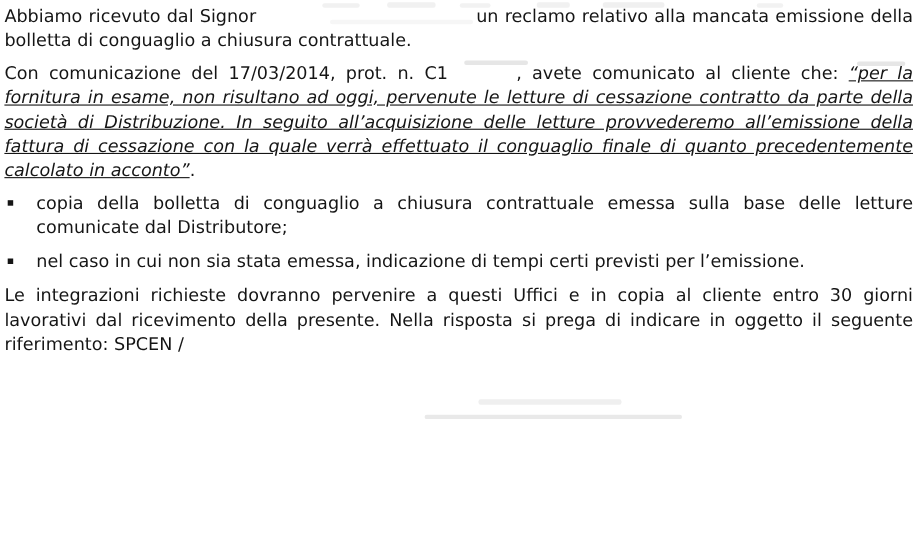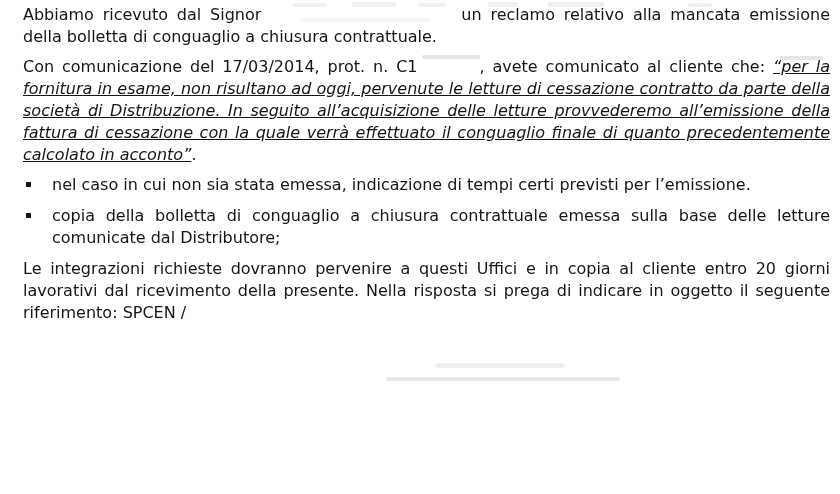--- a/index.html
+++ b/index.html
@@ -14,21 +14,21 @@
     font-family: "DejaVu Sans", "Liberation Sans", sans-serif;
     font-size: 16px;
     line-height: 22px;
     color: #151515;
   }
   .page {
     position: relative;
     box-sizing: border-box;
     width: 840px;
     height: 494px;
-    padding: 4px 10px 0 23px;
+    padding: 4px 10px 0 4px;
   }
   .para {
     margin: 0 0 8px 0;
     text-align: justify;
     text-justify: inter-word;
   }
   .quote-italic {
     font-style: italic;
     text-decoration: underline;
   }
@@ -92,24 +92,24 @@
   <div class="smudge sm-k"></div>
 
   <p class="para"><span>Abbiamo ricevuto dal Signor</span><span class="gap gap-recipient"></span><span>un reclamo relativo alla mancata emissione della bolletta di conguaglio a chiusura contrattuale.</span></p>
 
   <p class="para"><span>Con comunicazione del 17/03/2014, prot. n. C1</span><span class="gap gap-protocol"></span><span>, avete comunicato al cliente che: </span><em class="quote-italic">“per la fornitura in esame, non risultano ad oggi, pervenute le letture di cessazione contratto da parte della società di Distribuzione. In seguito all’acquisizione delle letture provvederemo all’emissione della fattura di cessazione con la quale verrà effettuato il conguaglio finale di quanto precedentemente calcolato in acconto”</em><span>.</span></p>
 
 
   <div class="bullets">
     <div class="bullet-item">
       <span class="bullet-marker"></span>
-      <span class="bullet-text">nel caso in cui non sia stata emessa, indicazione di tempi certi previsti per l’emissione.</span>
+      <span class="bullet-text">copia della bolletta di conguaglio a chiusura contrattuale emessa sulla base delle letture comunicate dal Distributore;</span>
     </div>
     <div class="bullet-item">
       <span class="bullet-marker"></span>
-      <span class="bullet-text">copia della bolletta di conguaglio a chiusura contrattuale emessa sulla base delle letture comunicate dal Distributore;</span>
+      <span class="bullet-text">nel caso in cui non sia stata emessa, indicazione di tempi certi previsti per l’emissione.</span>
     </div>
   </div>
 
-  <p class="para"><span>Le integrazioni richieste dovranno pervenire a questi Uffici e in copia al cliente entro 20 giorni lavorativi dal ricevimento della presente. Nella risposta si prega di indicare in oggetto il seguente riferimento: SPCEN /</span><span class="gap gap-protocol"></span></p>
+  <p class="para"><span>Le integrazioni richieste dovranno pervenire a questi Uffici e in copia al cliente entro 30 giorni lavorativi dal ricevimento della presente. Nella risposta si prega di indicare in oggetto il seguente riferimento: SPCEN /</span><span class="gap gap-protocol"></span></p>
 
 
 </div>
 
 </body></html>

